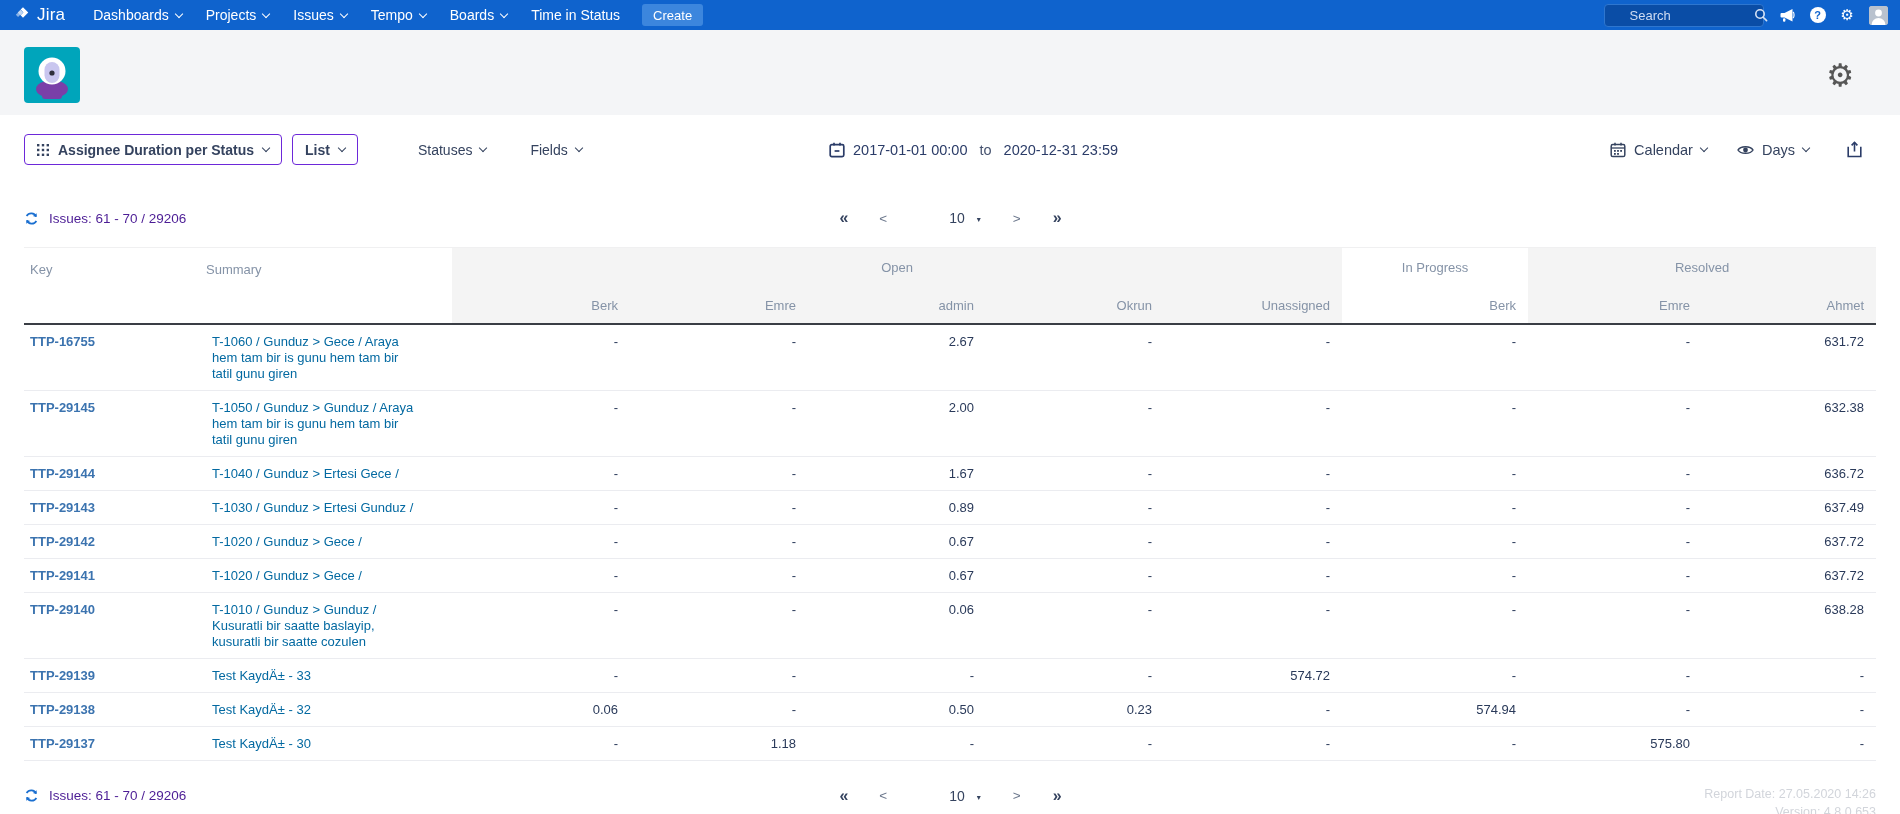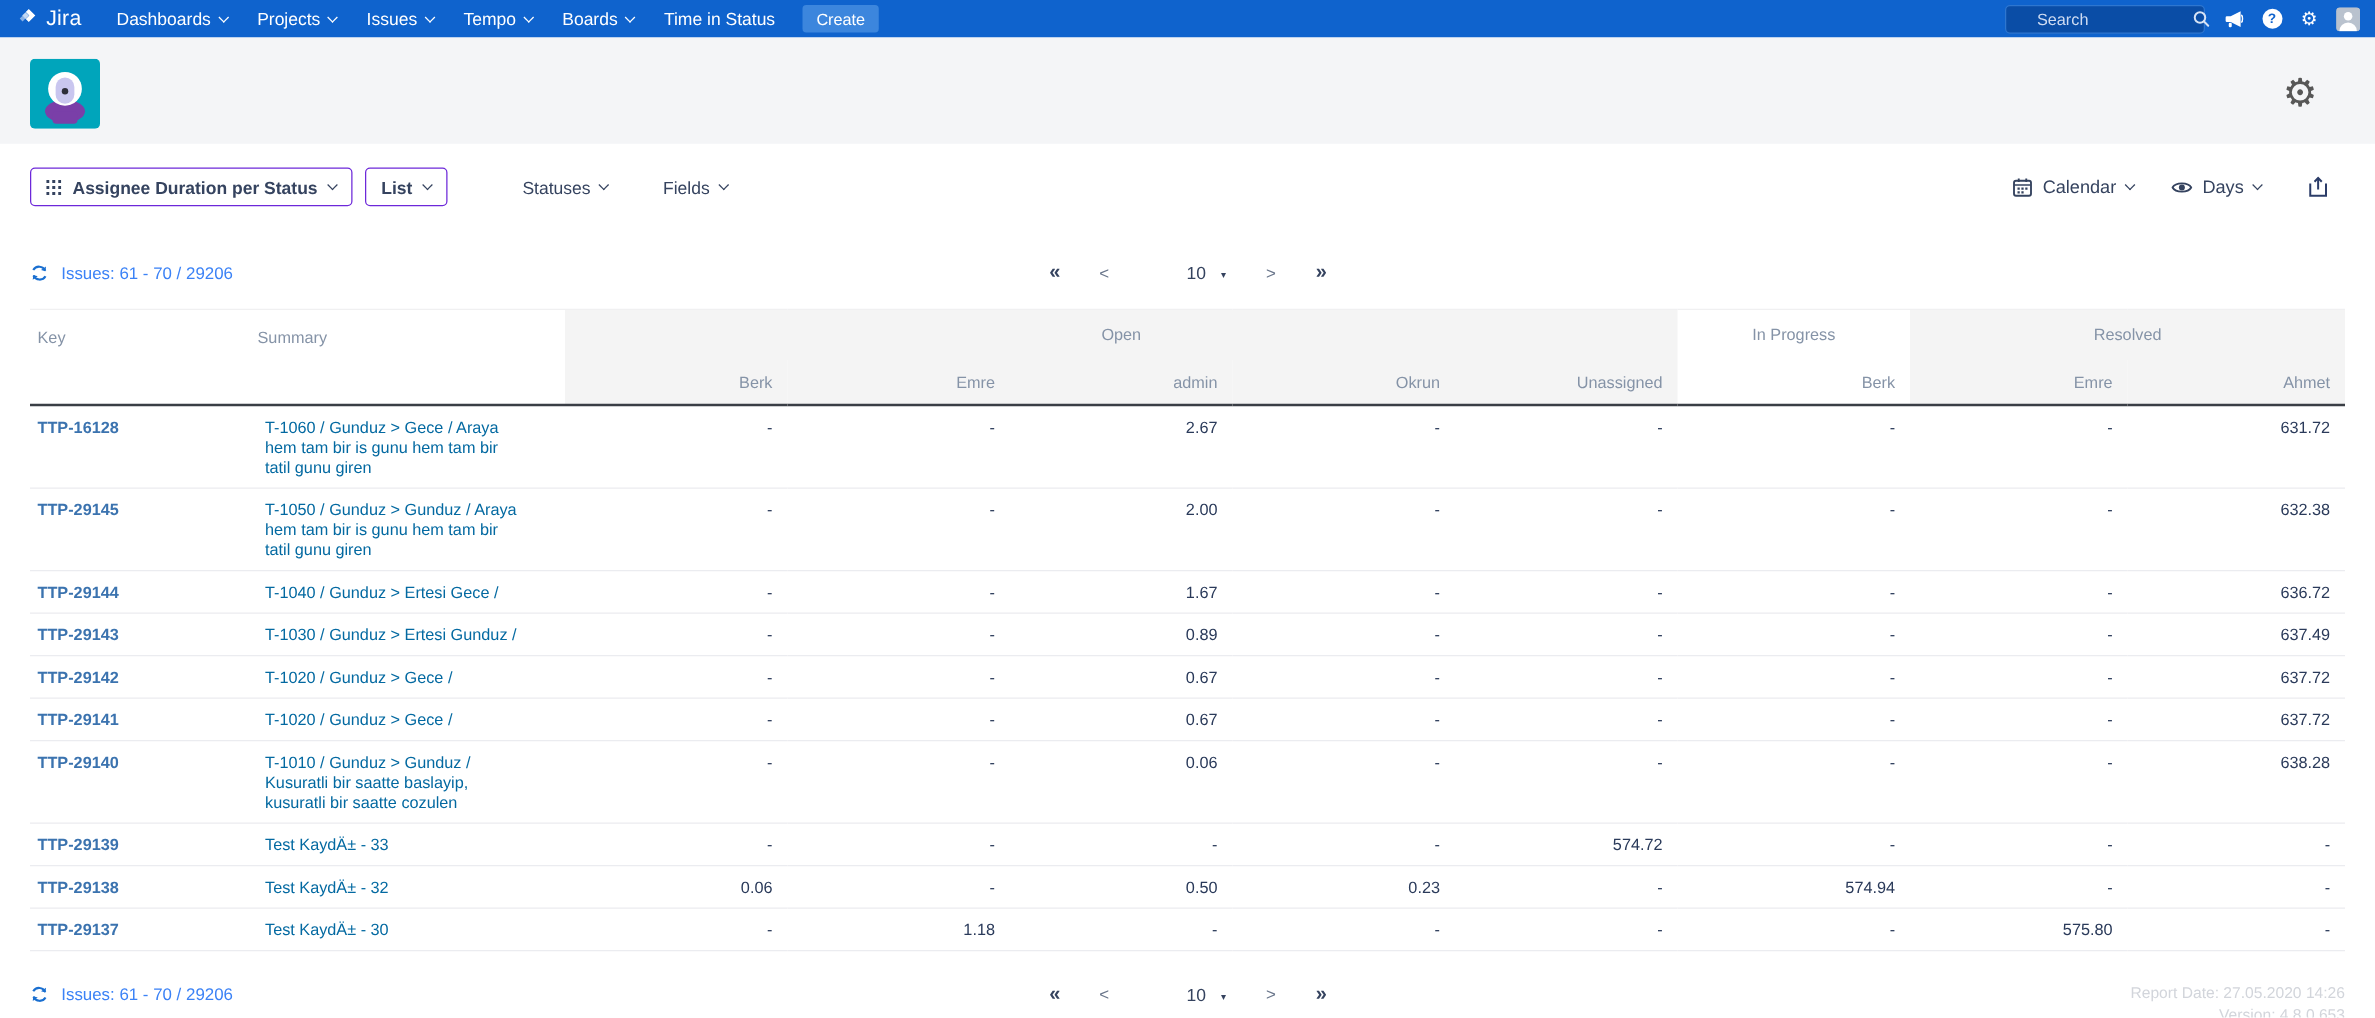--- a/index.html
+++ b/index.html
@@ -52,21 +52,21 @@
   .date-range { position:absolute; left:829px; top:19px; height:31px; display:flex; align-items:center; gap:8px;
                 color:#2b3c68; font-size:14.5px; }
   .date-range b { font-weight:normal; }
   .date-to { color:#44516e; margin:0 4px; }
   .tb-right { margin-left:auto; display:flex; align-items:center; color:#35435f; font-size:14.5px; }
   .tb-right .tb-link { margin-left:30px; }
   .export-btn { margin-left:38px; margin-right:14px; display:flex; cursor:pointer; }
 
   
   .issues-bar { margin-top:40px; padding:0 24px; display:flex; align-items:center; position:relative; height:26px; }
-  .issues-label { color:#3b82f6; font-size:13.5px; margin-left:10px; }
+  .issues-label { color:#4c1d95; font-size:13.5px; margin-left:10px; }
   .refresh-ic { display:flex; cursor:pointer; }
   .pager { position:absolute; left:50%; transform:translateX(-50%); display:flex; align-items:center; gap:32px;
            color:#35435f; font-size:14px; }
   .pg-jump { font-weight:bold; font-size:16px; cursor:pointer; letter-spacing:-1px; }
   .pg-step { color:#6b778c; font-size:13.5px; cursor:pointer; }
   .pg-size { display:flex; align-items:center; gap:12px; cursor:pointer;margin-left:30px; }
   .pg-size .caret { font-size:8px; margin-top:3px; }
 
   
   table.report { margin:16px 0 0 24px; border-collapse:collapse; table-layout:fixed; width:1852px; font-size:13px; }
@@ -198,20 +198,33 @@
   </button>
   <span class="tb-link ml60">
     <span>Statuses</span>
     <span class="chev"></span>
   </span>
   <span class="tb-link ml44">
     <span>Fields</span>
     <span class="chev"></span>
   </span>
 
+  <div class="date-range">
+    <span>
+      <svg width="16" height="16" viewBox="0 0 16 16">
+          <rect x="1.2" y="2.6" width="13.6" height="12" rx="1.6" fill="none" stroke="#2b3c68" stroke-width="1.7"></rect>
+          <line x1="5" y1="0.8" x2="5" y2="3.6" stroke="#2b3c68" stroke-width="1.7"></line>
+          <line x1="11" y1="0.8" x2="11" y2="3.6" stroke="#2b3c68" stroke-width="1.7"></line>
+          <line x1="5.6" y1="9" x2="10.4" y2="9" stroke="#2b3c68" stroke-width="1.7"></line>
+        </svg>
+    </span>
+    <b>2017-01-01 00:00</b>
+    <span class="date-to">to</span>
+    <b>2020-12-31 23:59</b>
+  </div>
 
   <div class="tb-right">
     <span class="tb-link">
       <span>
         <svg width="16" height="16" viewBox="0 0 16 16">
             <rect x="1.2" y="2.6" width="13.6" height="12" rx="1.6" fill="none" stroke="#35435f" stroke-width="1.5"></rect>
             <line x1="5" y1="0.8" x2="5" y2="3.6" stroke="#35435f" stroke-width="1.5"></line>
             <line x1="11" y1="0.8" x2="11" y2="3.6" stroke="#35435f" stroke-width="1.5"></line>
             <line x1="1.5" y1="6" x2="14.5" y2="6" stroke="#35435f" stroke-width="1.3"></line>
             <rect x="4" y="8" width="1.8" height="1.8" fill="#35435f"></rect>
@@ -294,21 +307,21 @@
       <th class="shade">admin</th>
       <th class="shade">Okrun</th>
       <th class="shade">Unassigned</th>
       <th>Berk</th>
       <th class="shade">Emre</th>
       <th class="shade">Ahmet</th>
     </tr>
   </thead>
   <tbody id="tbody">
       <tr>
-        <td class="c-key"><a>TTP-16128</a></td>
+        <td class="c-key"><a>TTP-16755</a></td>
         <td class="c-sum"><span>T-1060 / Gunduz &gt; Gece / Araya hem tam bir is gunu hem tam bir tatil gunu giren</span></td>
         <td class="c-val">-</td>
         <td class="c-val">-</td>
         <td class="c-val">2.67</td>
         <td class="c-val">-</td>
         <td class="c-val">-</td>
         <td class="c-val">-</td>
         <td class="c-val">-</td>
         <td class="c-val">631.72</td>
       </tr>

